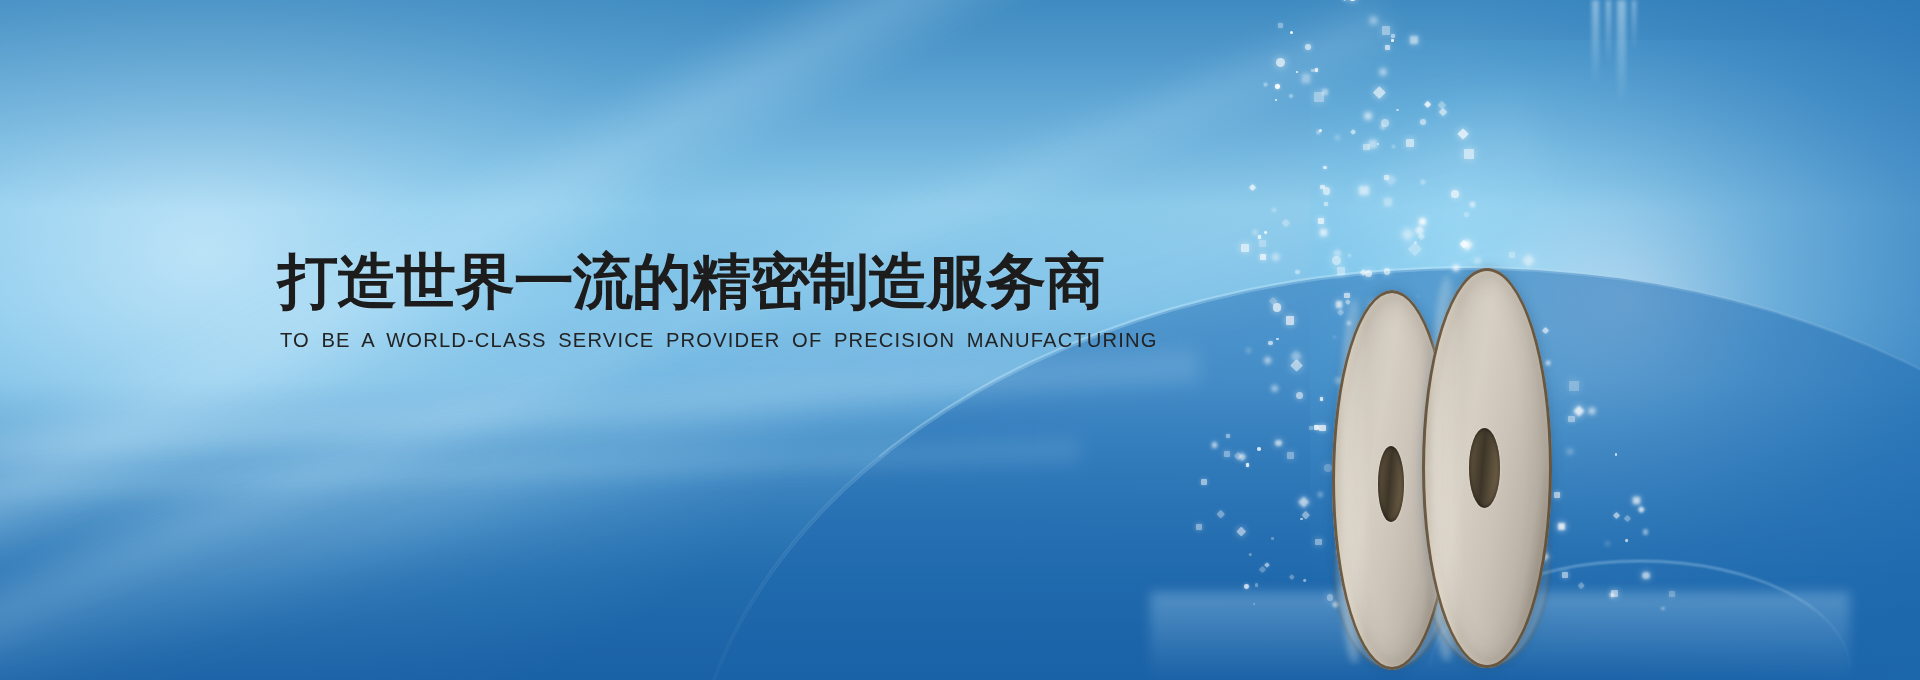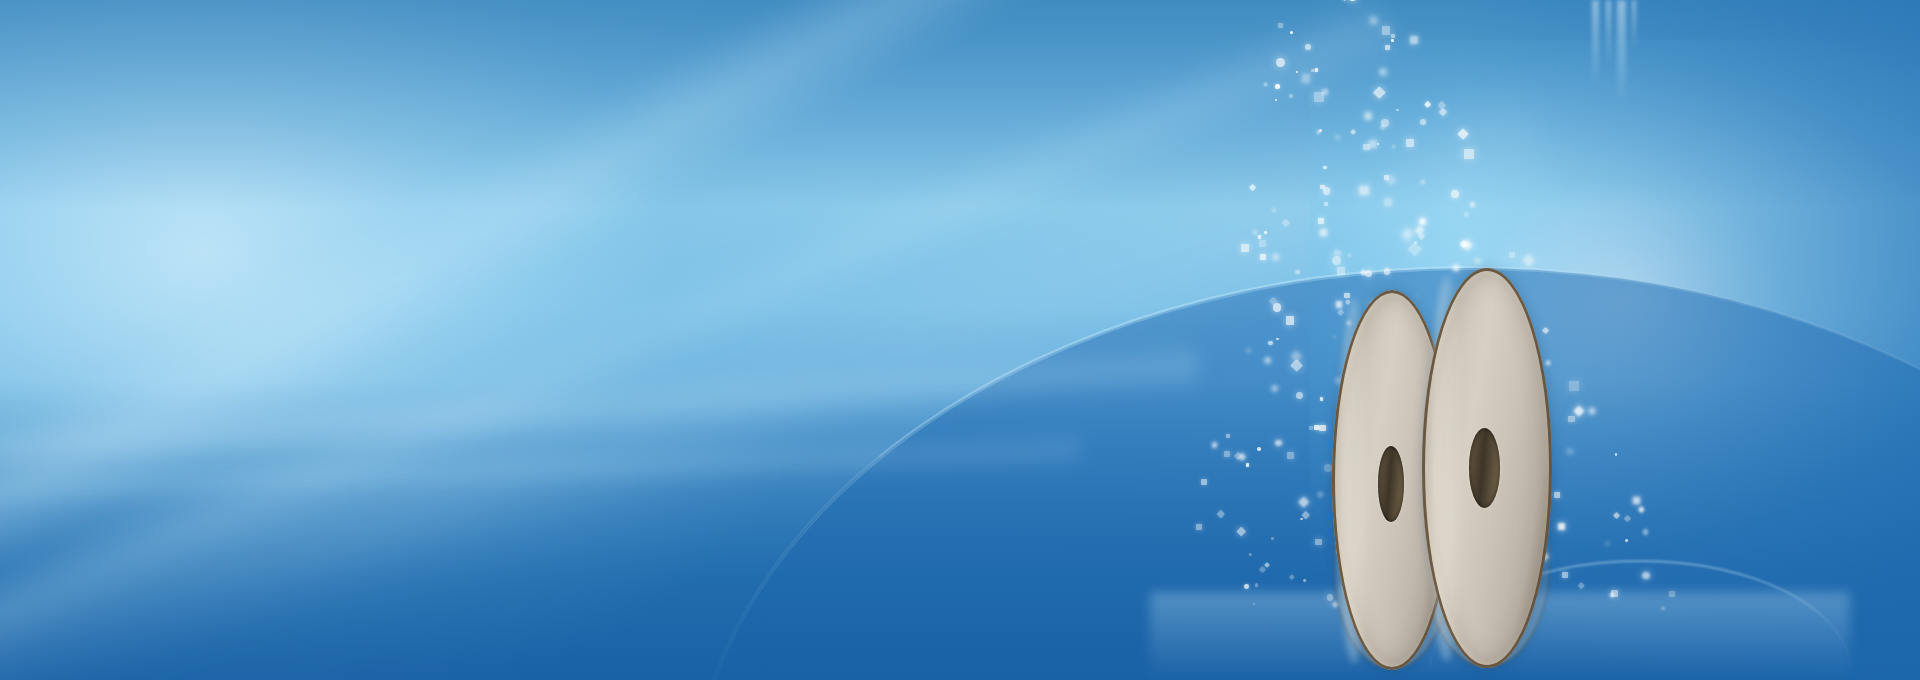--- a/index.html
+++ b/index.html
@@ -502,14 +502,18 @@
     </div>
 
     <div class="disc" id="disc-right">
       <div class="disc-face"></div>
       <div class="disc-rim-hi"></div>
       <div class="disc-edge"></div>
       <div class="disc-hole"></div>
     </div>
   </div>
 
+  <div class="text-block">
+    <h1 class="headline">打造世界一流的精密制造服务商</h1>
+    <p class="subline">TO BE A WORLD-CLASS SERVICE PROVIDER OF PRECISION MANUFACTURING</p>
+  </div>
 
 </div>
 
 </body></html>

